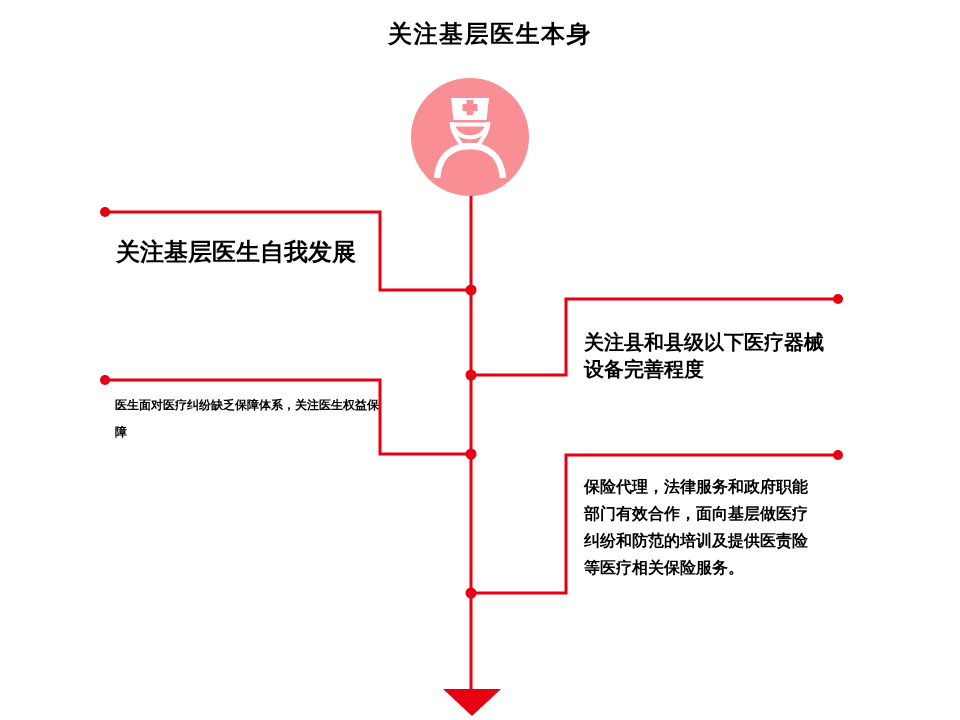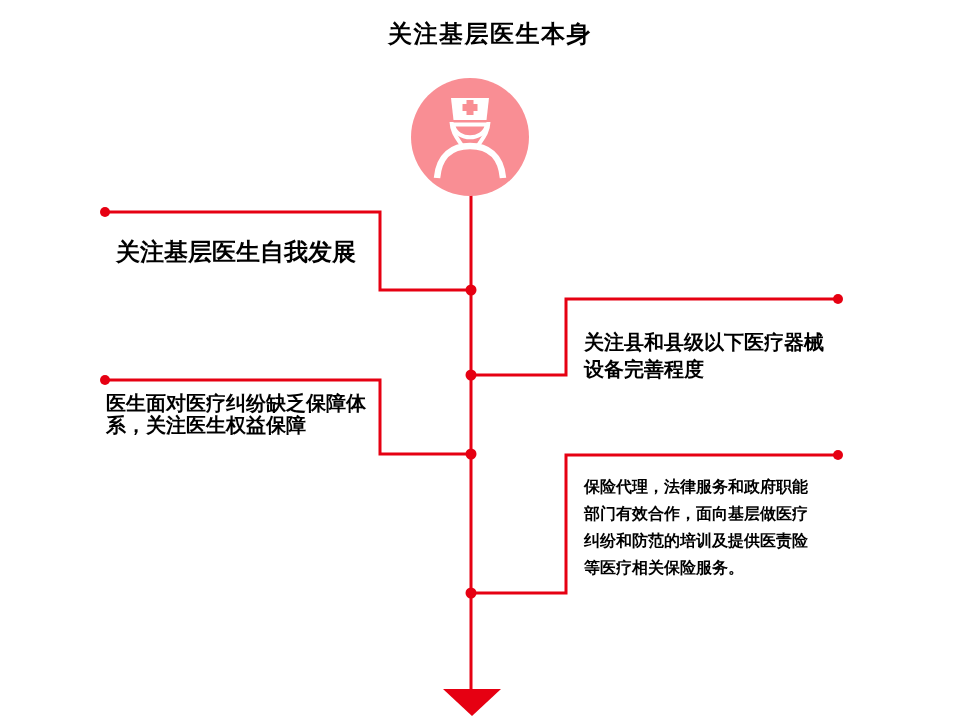--- a/index.html
+++ b/index.html
@@ -33,21 +33,21 @@
   .glyph-stroke{stroke:#FFFFFF;fill:none;stroke-width:4;}
   .glyph-stroke-thick{stroke:#FFFFFF;fill:none;stroke-width:6.5;stroke-linecap:butt;}
   .label{
     position:absolute;
     font-weight:700;
     color:var(--text);
   }
   .t-title{left:388px;top:18px;font-size:24px;letter-spacing:1.5px;white-space:nowrap;}
   .t-b1{left:116px;top:236px;font-size:24px;white-space:nowrap;}
   .t-b2{left:584px;top:308px;width:246px;font-size:20px;line-height:27px;margin-top:21px;}
-  .t-b3{left:106px;top:392px;width:266px;font-size:20px;line-height:22px;}
+  .t-b3{left:115px;top:392px;width:266px;font-size:12px;line-height:27px;}
   .t-b4{left:584px;top:475px;width:232px;font-size:16px;line-height:27px;font-family:Liberation Mono, monospace;}
 </style>
 </head>
 <body>
 
 <div class="stage">
 
   <svg class="connector-overlay" viewBox="0 0 960 720" aria-hidden="true">
     <line class="line" x1="471" y1="189" x2="471" y2="692"></line>
     <polygon class="arrowhead" points="443,689 501,689 472,716"></polygon>

